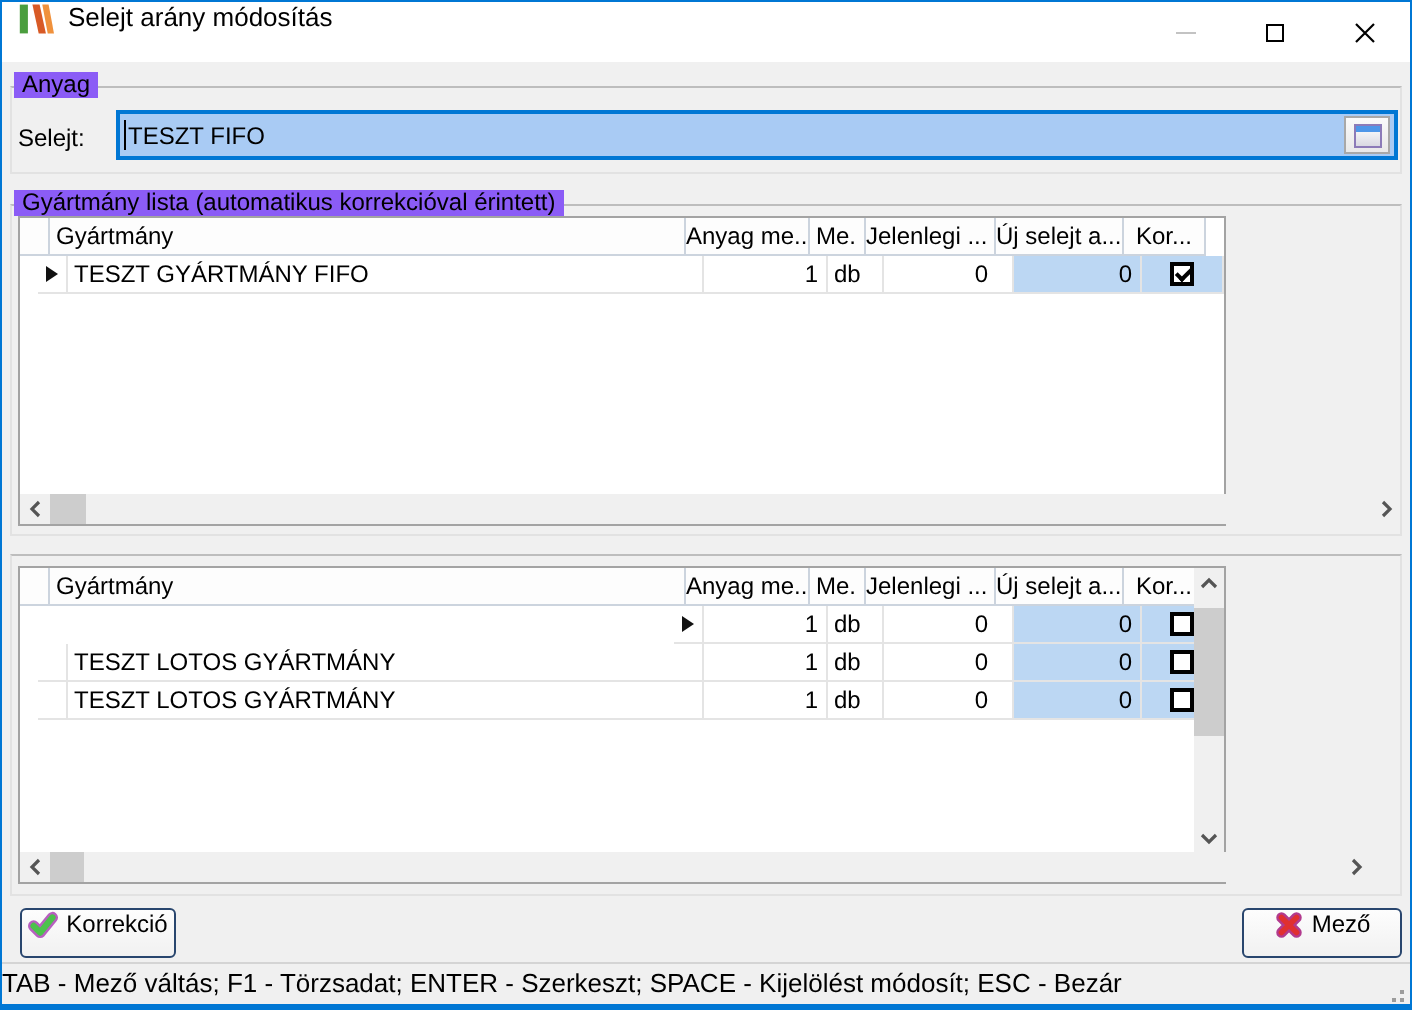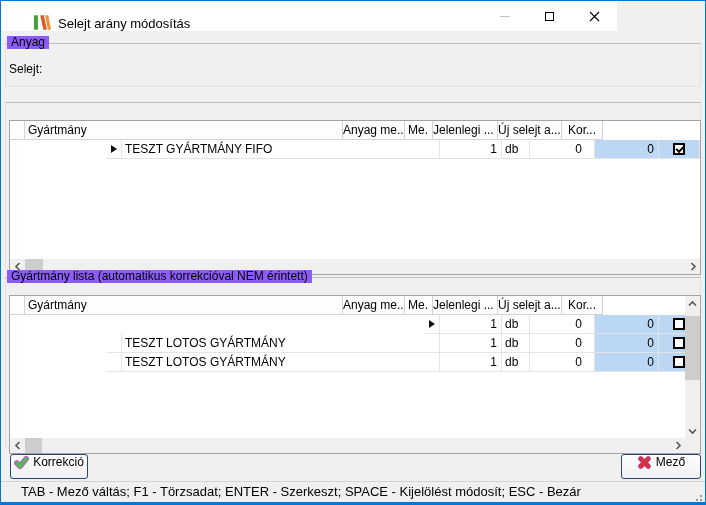--- a/index.html
+++ b/index.html
@@ -5,40 +5,40 @@
   html,body{margin:0;padding:0;background:#e8e8e8;}
   *{box-sizing:border-box;}
   .window{
     position:relative;width:706px;height:505px;
     border:1px solid #0077d4;border-bottom:3px solid #0077d4;
     background:#f0f0f0;
     font-family:"Liberation Sans",sans-serif;font-size:12px;color:#000;
     overflow:hidden;
   }
   
-  .titlebar{position:absolute;left:0;top:0;width:616px;height:30px;background:#fff;display:flex;align-items:flex-end;padding-left:24px;}
+  .titlebar{position:absolute;left:0;top:0;width:704px;height:30px;background:#fff;display:flex;align-items:flex-start;}
   .app-icon{margin-left:8px;width:18px;height:17px;display:inline-block;}
   .title-text{margin-left:7px;font-size:13px;}
   .winbtns{position:absolute;right:0;top:0;height:30px;display:flex;}
   .winbtn{width:45px;height:30px;display:flex;align-items:center;justify-content:center;}
   .glyph-min{width:10px;height:1px;background:#c3c3c3;}
   .glyph-max{width:9px;height:9px;border:1px solid #000;}
   
   .grp{position:absolute;border:1px solid #e2e2e2;border-top:1px solid #bdbdbd;}
   .grp-label{position:absolute;background:#8b5cf6;padding:0 4px;height:13px;line-height:13px;z-index:3;}
   
   .field-label{position:absolute;left:8px;top:61px;}
   .field{position:absolute;left:57px;top:54px;width:641px;height:25px;background:#a9cbf4;border:2px solid #0077d4;display:flex;align-items:center;padding-left:2px;}
   .caret{width:1px;height:15px;background:#000;display:inline-block;}
   .field-text{margin-left:1px;}
   .lookup-btn{position:absolute;right:2px;top:1px;width:23px;height:19px;background:linear-gradient(#fafafa,#e9e9e9);border:1px solid #a8a8a8;display:flex;align-items:center;justify-content:center;}
   .win-ico{width:14px;height:12px;border:1px solid #8c7bb8;background:linear-gradient(#ffffff,#d9d9e2);position:relative;}
   .win-ico::before{content:'';position:absolute;left:0;top:0;right:0;height:3px;background:#4e96e8;}
   
-  .tbl{position:absolute;left:8px;width:692px;background:#fff;border:1px solid #a3a3a3;z-index:2;margin-top:12px;}
+  .tbl{position:absolute;left:8px;width:604px;background:#fff;border:1px solid #a3a3a3;z-index:2;}
   .t-head{display:flex;height:19px;}
   .hc{border-right:1px solid #ccd4de;border-bottom:1px solid #ccd4de;line-height:18px;padding-left:3px;background:#fdfdfd;overflow:hidden;white-space:nowrap;}
   .t-row{display:flex;height:19px;justify-content:flex-end;}
   .tc{border-right:1px solid #e4e4e4;border-bottom:1px solid #e4e4e4;line-height:18px;padding-left:3px;overflow:hidden;white-space:nowrap;background:#fff;}
   .c0{width:15px;padding-left:0;display:flex;align-items:center;justify-content:center;}
   .c1{width:318px;}
   .c2{width:62px;text-align:right;padding-right:4px;padding-left:0;}
   .c3{width:28px;}
   .c4{width:65px;text-align:right;padding-right:12px;padding-left:0;}
   .c5{width:64px;text-align:right;padding-right:4px;padding-left:0;}
@@ -50,21 +50,21 @@
   .cb.checked::after{content:'';position:absolute;left:1px;top:1px;width:6px;height:3px;border-left:2px solid #000;border-bottom:2px solid #000;transform:rotate(-45deg);}
   
   .hscroll{position:absolute;left:0;bottom:0;height:15px;background:#f0f0f0;}
   .vscroll{position:absolute;right:0;top:0;width:15px;background:#f0f0f0;}
   .sb-btn{position:absolute;width:15px;height:15px;display:flex;align-items:center;justify-content:center;}
   .sb-thumb{position:absolute;background:#cdcdcd;}
   .sb-corner{position:absolute;right:0;bottom:0;width:15px;height:15px;background:#f0f0f0;}
   
   .btn{position:absolute;top:453px;height:25px;background:linear-gradient(#fdfdfd,#f1f1f1);border:1px solid #29466e;border-radius:3px;display:flex;justify-content:center;gap:4px;}
   
-  .statusbar{position:absolute;left:0;top:480px;width:704px;height:21px;border-top:1px solid #d4d4d4;line-height:20px;padding-left:20px;font-size:13px;background:#f0f0f0;}
+  .statusbar{position:absolute;left:0;top:480px;width:704px;height:21px;border-top:1px solid #d4d4d4;line-height:20px;padding-left:0;font-size:13px;background:#f0f0f0;}
   .grip{position:absolute;right:3px;top:11px;width:8px;height:8px;}
   .grip i{position:absolute;width:2px;height:2px;background:#9c9c9c;}
 </style>
 </head>
 <body>
 
 <div class="window">
 
   <div class="titlebar">
     <span class="app-icon">
@@ -86,22 +86,30 @@
         <svg width="11" height="11" viewBox="0 0 11 11">
             <path d="M1 1 L10 10 M10 1 L1 10" stroke="#000" stroke-width="1.1" fill="none"></path>
           </svg>
       </div>
     </div>
   </div>
 
   <div class="grp" style="left:4px;top:42px;width:696px;height:44px;"></div>
   <span class="grp-label" style="left:6px;top:35px;">Anyag</span>
   <span class="field-label">Selejt:</span>
+  <div class="field">
+    <span class="caret"></span>
+    <span class="field-text">TESZT FIFO</span>
+    <span class="lookup-btn">
+      <span class="win-ico"></span>
+    </span>
+  </div>
 
   <div class="grp" style="left:4px;top:101px;width:696px;height:166px;"></div>
+  <span class="grp-label" style="left:6px;top:94px;">Gyártmány lista (automatikus korrekcióval érintett)</span>
 
   <div class="tbl" style="top:107px;height:155px;">
     <div class="t-head">
       <div class="hc c0"></div>
       <div class="hc c1">Gyártmány</div>
       <div class="hc c2">Anyag me...</div>
       <div class="hc c3">Me.</div>
       <div class="hc c4">Jelenlegi ...</div>
       <div class="hc c5">Új selejt a...</div>
       <div class="hc c6">Kor...</div>
@@ -126,21 +134,20 @@
       <span class="sb-thumb" style="left:15px;top:0;width:18px;height:15px;"></span>
       <span class="sb-btn" style="right:0;">
         <svg width="8" height="9" viewBox="0 0 8 9">
             <path d="M2.5 1 L6 4.5 L2.5 8" fill="none" stroke="#555" stroke-width="1.6"></path>
           </svg>
       </span>
     </div>
   </div>
 
   <div class="grp" style="left:4px;top:276px;width:696px;height:171px;"></div>
-  <span class="grp-label" style="left:6px;top:269px;">Gyártmány lista (automatikus korrekcióval NEM érintett)</span>
 
   <div class="tbl" style="top:282px;height:159px;">
     <div class="t-head">
       <div class="hc c0"></div>
       <div class="hc c1">Gyártmány</div>
       <div class="hc c2">Anyag me...</div>
       <div class="hc c3">Me.</div>
       <div class="hc c4">Jelenlegi ...</div>
       <div class="hc c5">Új selejt a...</div>
       <div class="hc c6">Kor...</div>

